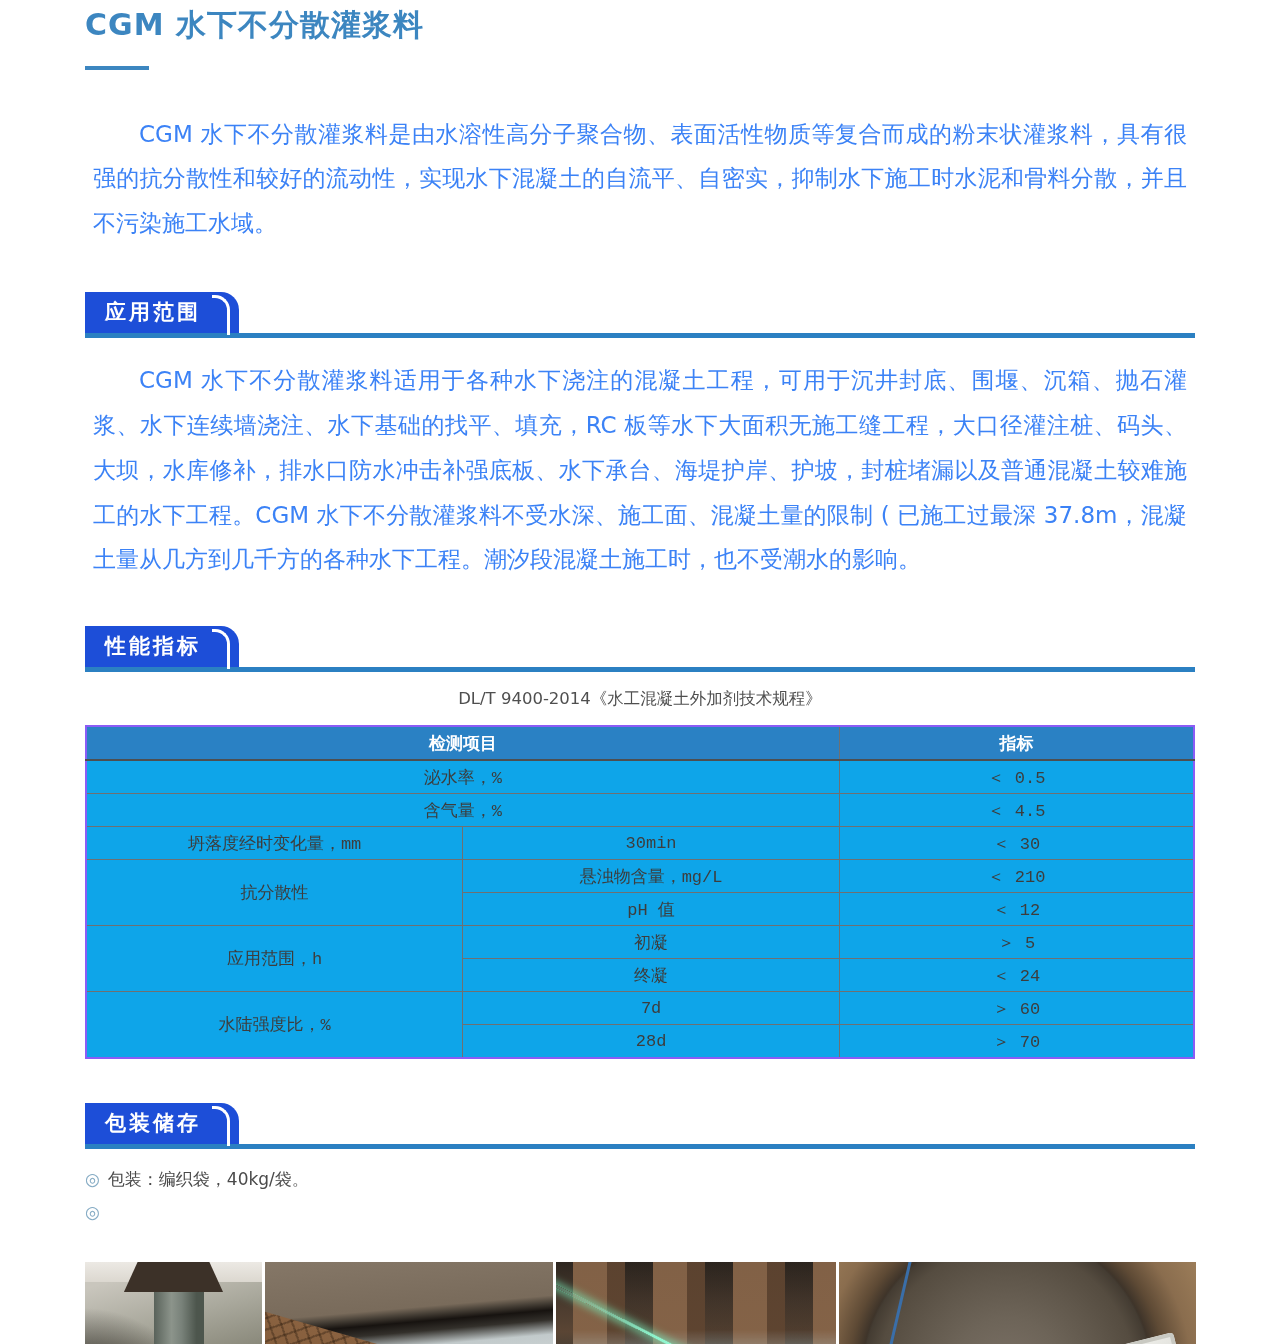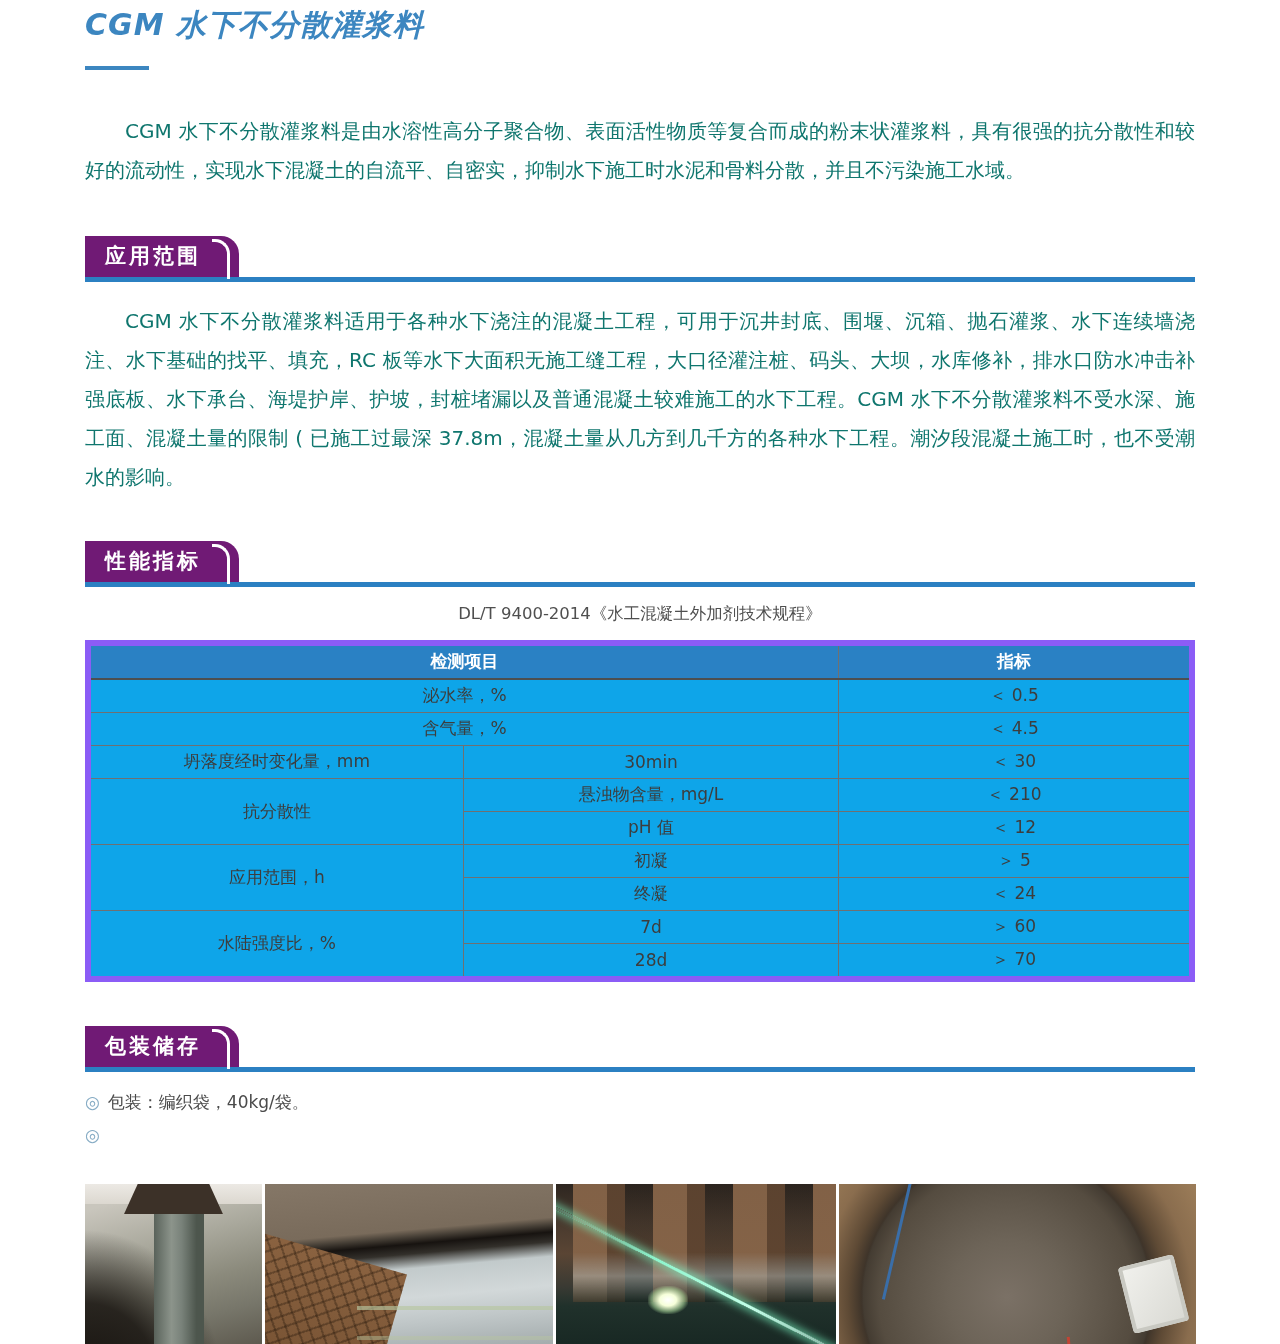--- a/index.html
+++ b/index.html
@@ -5,35 +5,35 @@
   html,body{margin:0;padding:0;}
   body{
     width:1280px;height:1344px;overflow:hidden;background:#ffffff;
     font-family:"DejaVu Sans","Liberation Sans",sans-serif;
     -webkit-font-smoothing:antialiased;
   }
   .page{width:1110px;margin:0 auto;padding-top:6px;position:relative;}
 
   
   .doc-title{
-    margin:0;font-size:30px;font-weight:bold;color:#3c86c0;letter-spacing:1px;line-height:1.25;font-style:italic;
+    margin:0;font-size:30px;font-weight:bold;color:#3c86c0;letter-spacing:1px;line-height:1.25;
   }
   .title-underline{width:64px;height:4px;background:#3c86c0;margin-top:22px;}
 
   
   .para{
-    font-size:20px;color:#0f766e;line-height:1.95;text-indent:2em;text-align:justify;
-    margin:0;
+    font-size:23px;color:#3b82f6;line-height:1.95;text-indent:2em;text-align:justify;
+    margin:8px;
   }
   .intro{margin-top:42px;}
 
   
   .section-head{margin-top:0;}
   .sec-tab{
-    position:relative;display:inline-block;background:#701a75;color:#fff;
+    position:relative;display:inline-block;background:#1d4ed8;color:#fff;
     font-size:21px;font-weight:bold;letter-spacing:3px;
     padding:6px 38px 7px 20px;border-radius:0 18px 0 0;vertical-align:bottom;
   }
   .sec-tab::after{
     content:"";position:absolute;top:3px;right:9px;bottom:-2px;width:15px;
     border-top:3px solid #fff;border-right:3px solid #fff;border-radius:0 15px 0 0;
   }
   .sec-rule{height:5px;background:#2b80c2;}
 
   
@@ -41,21 +41,21 @@
     margin-top:16px;text-align:center;font-size:16.5px;color:#4f4f4f;
   }
   table.perf{
     width:100%;border-collapse:collapse;margin-top:15px;table-layout:fixed;
     font-size:17px;color:#3d3d3d;
   }
   table.perf th,table.perf td{
     border:1px solid #6f7072;text-align:center;height:30px;padding:1px 8px;
     overflow:hidden;white-space:nowrap;
   }
-  table.perf{border:6px solid #8b5cf6;}
+  table.perf{border:2px solid #8b5cf6;font-family:Liberation Mono, monospace;}
   table.perf th{
     background:#2a81c4;color:#ffffff;font-weight:600;border-bottom:2px solid #4d4e50;
   }
   td.gray{background:#0ea5e9;}
   td.white{background:#0ea5e9;}
 
   
   .bullet-list{margin-top:14px;}
   .bullet-item{display:flex;align-items:flex-start;font-size:17px;color:#4a4a4a;line-height:1.95;}
   .bullet-icon{

